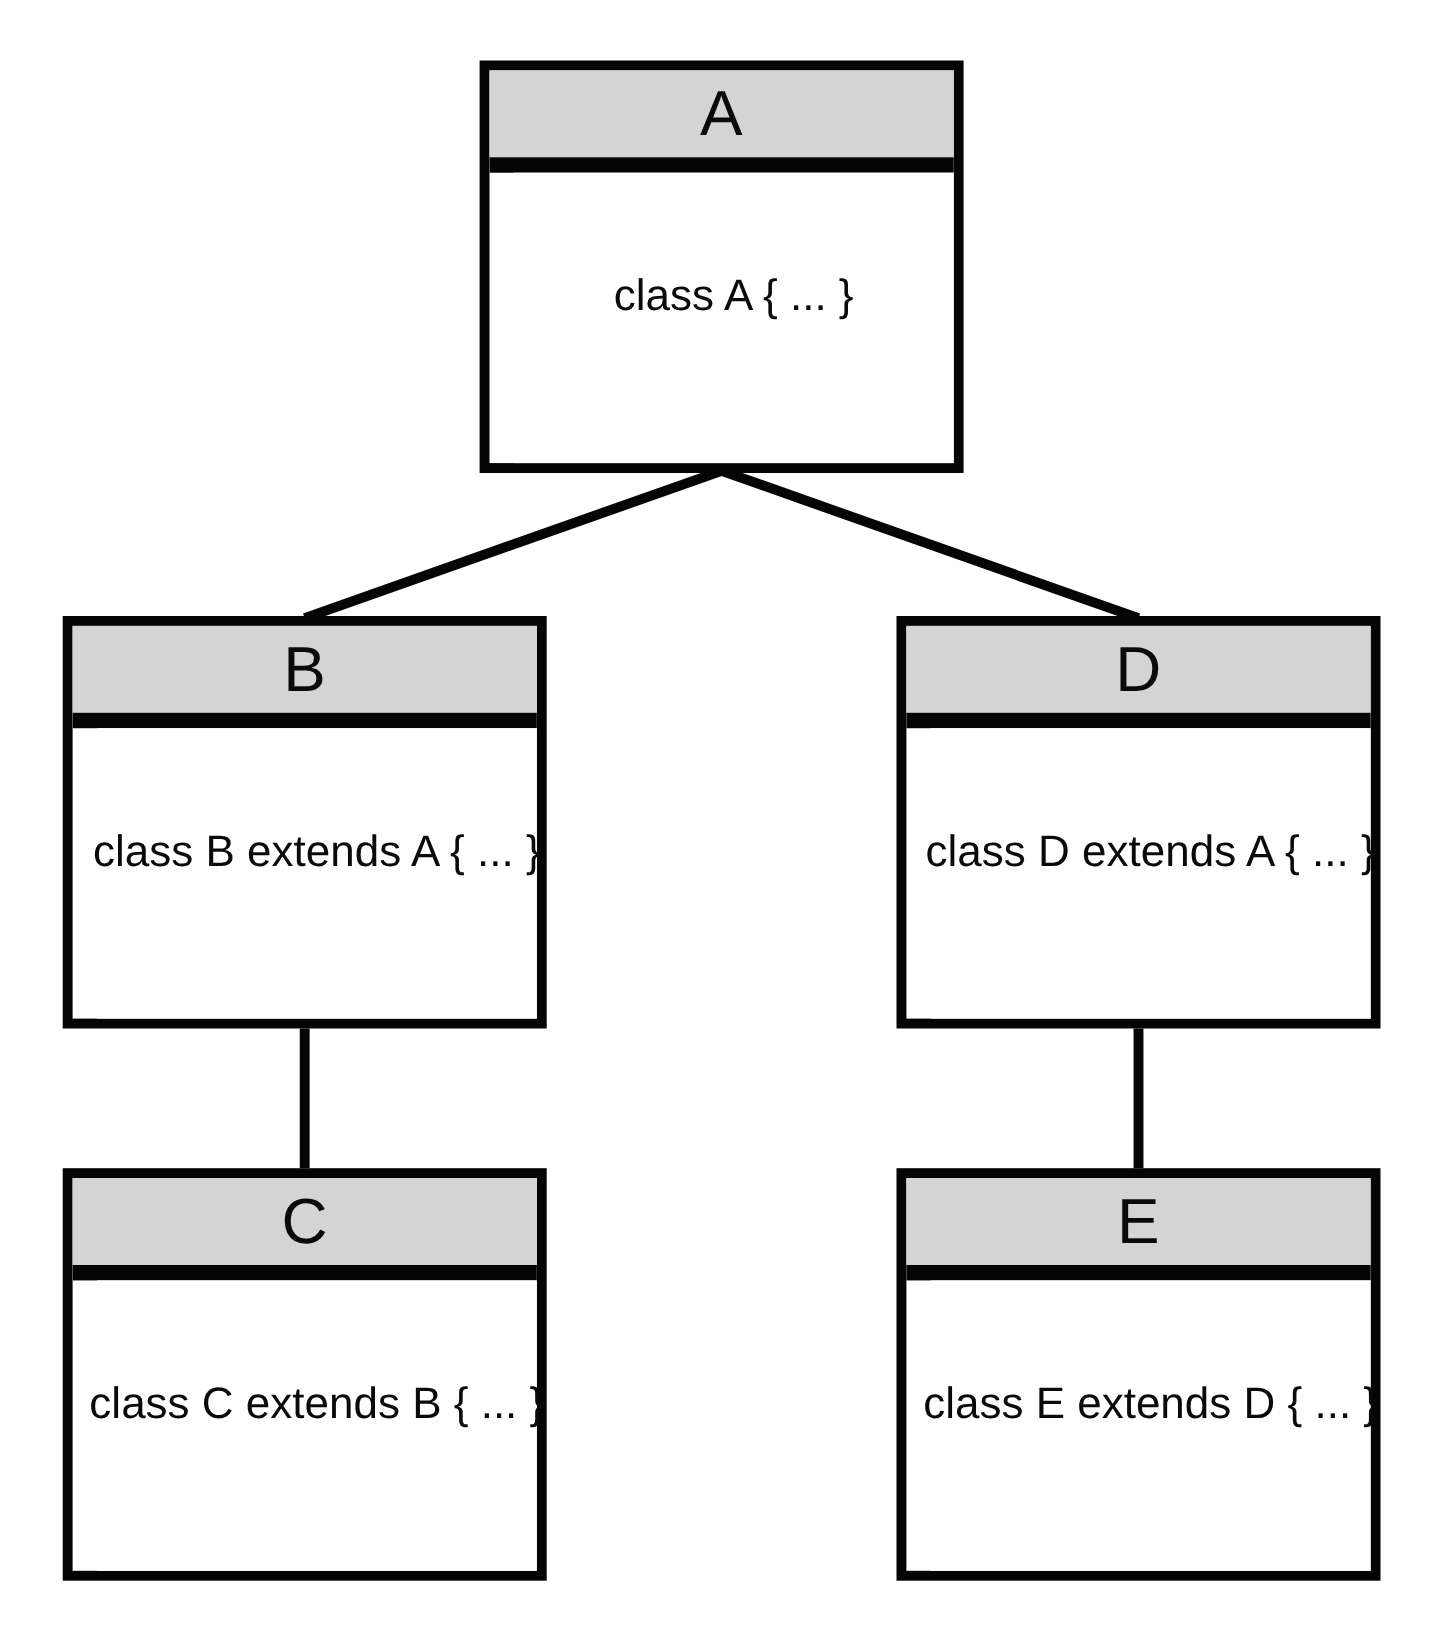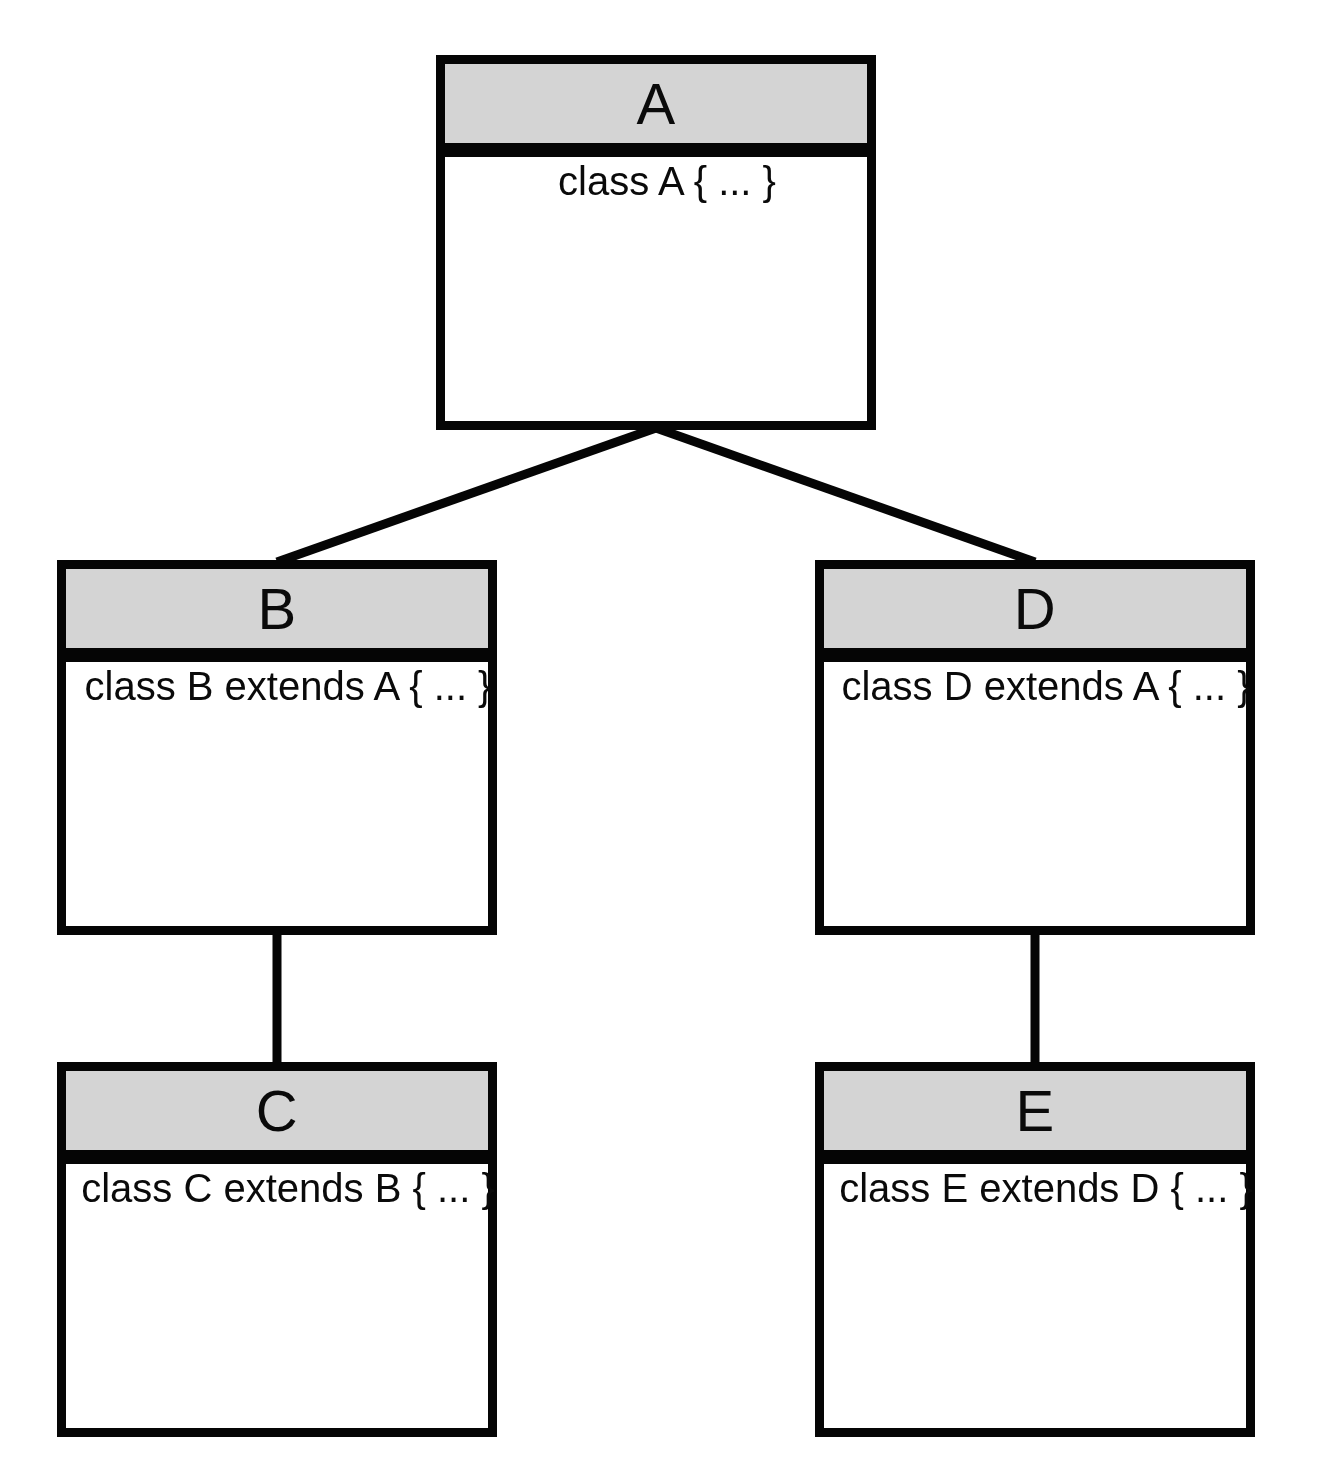--- a/index.html
+++ b/index.html
@@ -53,21 +53,21 @@
   .node-title {
     font-size: 58px;
     font-weight: 400;
     color: #0a0a0a;
     line-height: 1;
     letter-spacing: 0.5px;
   }
   .node-body {
     flex: 1 1 auto;
     display: flex;
-    align-items: flex-start;
+    align-items: center;
     justify-content: center;
     padding-bottom: 40px;
     background: #ffffff;
     margin-left: 22px;
   }
   .node-code {
     font-size: 40px;
     color: #0a0a0a;
     line-height: 1.2;
     white-space: nowrap;

